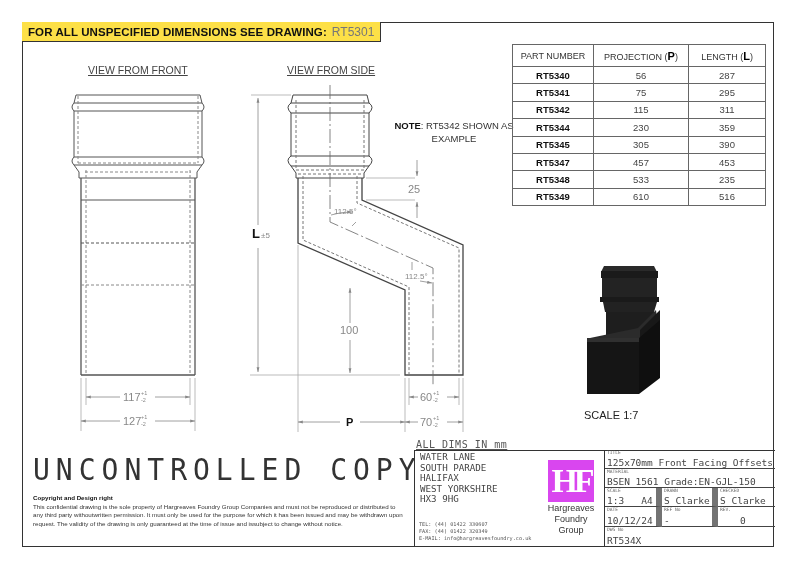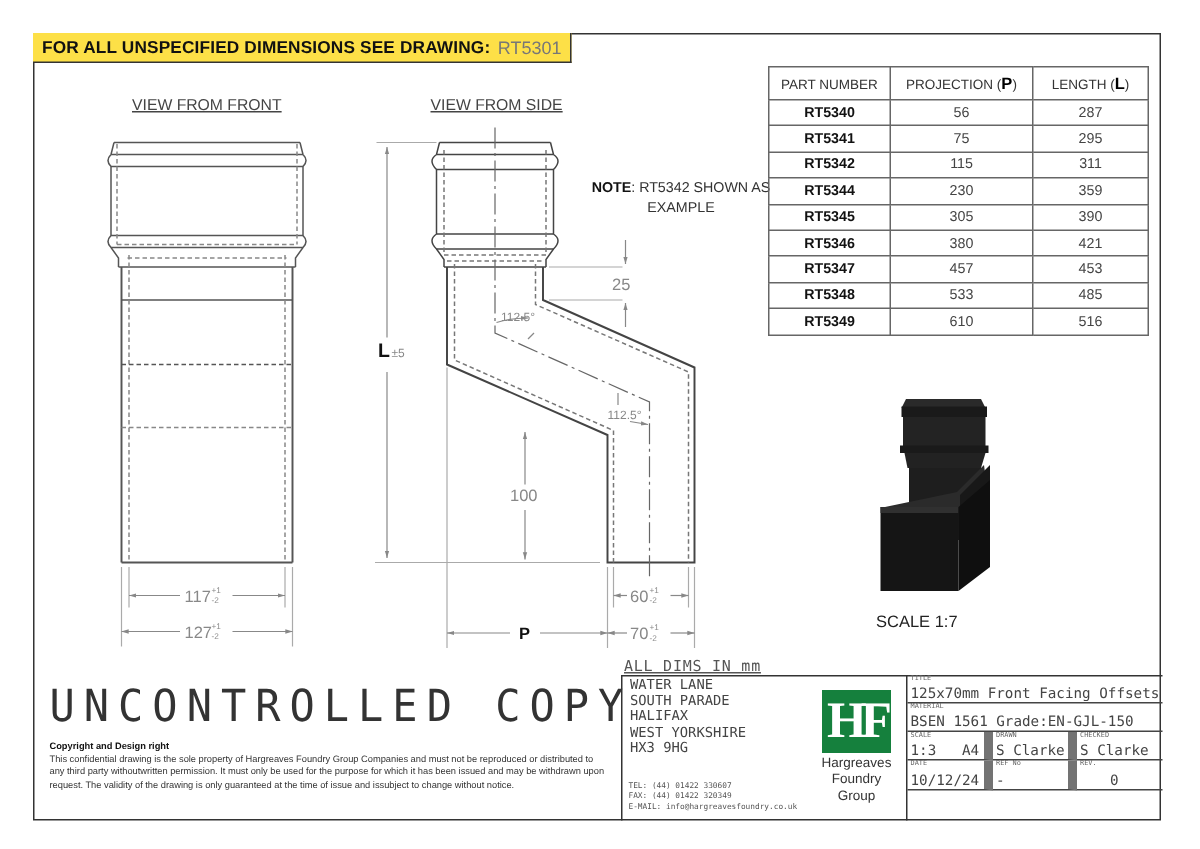--- a/index.html
+++ b/index.html
@@ -19,21 +19,21 @@
   table.parts td.pn { font-weight:bold; color:#111; }
   table.parts th b { font-size:11px; color:#000; }
   .scale { position:absolute; left:584px; top:409px; font-family:"Liberation Sans", sans-serif; font-weight:normal; font-size:11px; color:#222; }
   .uncontrolled { position:absolute; left:33px; top:454px; font-family:"DejaVu Sans Mono", monospace; font-size:28px; letter-spacing:6px; color:#333; font-weight:normal; transform:scaleY(1.05); }
   .copy { position:absolute; left:33px; top:494px; width:370px; font-family:"Liberation Sans", sans-serif; font-size:6.2px; line-height:8.6px; color:#333; }
   .copy .ct { font-weight:bold; color:#111; }
   .alldims { position:absolute; left:416px; top:439px; font-family:"DejaVu Sans Mono", monospace; font-size:10px; color:#555; letter-spacing:0.5px; text-decoration:underline; }
   .tb { position:absolute; left:414px; top:450px; width:361px; height:97px; border:1.5px solid #333; box-sizing:border-box; border-right:none; border-bottom:none; }
   .addr { position:absolute; left:420px; top:452px; font-family:"DejaVu Sans Mono", monospace; font-size:9.2px; line-height:10.6px; color:#444; }
   .contact { position:absolute; left:419px; top:521px; font-family:"DejaVu Sans Mono", monospace; font-size:5.2px; line-height:7px; color:#555; }
-  .logo { position:absolute; left:548px; top:460px; width:46px; height:42px; background:#15803d; display:flex; align-items:center; justify-content:center; }
+  .logo { position:absolute; left:548px; top:460px; width:46px; height:42px; background:#d946ef; display:flex; align-items:center; justify-content:center; }
   .logo span { font-family:"Liberation Serif", serif; font-weight:bold; font-size:34px; color:#fff; letter-spacing:-4px; line-height:1; }
   .company { position:absolute; left:536px; top:503px; width:70px; text-align:center; font-family:"Liberation Sans", sans-serif; font-size:9px; line-height:11px; color:#333; }
   .grid { position:absolute; left:604px; top:450px; width:171px; height:97px; border-left:1.5px solid #333; box-sizing:border-box; }
   .cell { position:absolute; box-sizing:border-box; border-bottom:1px solid #444; }
   .cell .k { position:absolute; left:2px; top:0px; font-family:"DejaVu Sans Mono", monospace; font-size:4.6px; color:#666; }
   .cell .v { position:absolute; left:2px; bottom:0px; font-family:"DejaVu Sans Mono", monospace; font-size:9.5px; color:#444; white-space:nowrap; }
   .vr { border-right:6px solid #737373; }
 </style>
 </head>
 <body>
@@ -208,33 +208,28 @@
         <td class="pn">RT5344</td>
         <td>230</td>
         <td>359</td>
       </tr>
     <tr>
         <td class="pn">RT5345</td>
         <td>305</td>
         <td>390</td>
       </tr>
     <tr>
-        <td class="pn">RT5346</td>
-        <td>380</td>
-        <td>421</td>
-      </tr>
-    <tr>
         <td class="pn">RT5347</td>
         <td>457</td>
         <td>453</td>
       </tr>
     <tr>
         <td class="pn">RT5348</td>
         <td>533</td>
-        <td>485</td>
+        <td>235</td>
       </tr>
     <tr>
         <td class="pn">RT5349</td>
         <td>610</td>
         <td>516</td>
       </tr>
   </tbody>
 </table>
 
 <div class="scale">SCALE 1:7</div>
@@ -298,13 +293,17 @@
       <span class="v">10/12/24</span>
   </div>
   <div class="cell vr" style="left:57px;top:57px;width:56px;height:20px;">
     <span class="k">REF No</span>
       <span class="v">-</span>
   </div>
   <div class="cell" style="left:113px;top:57px;width:57px;height:20px;">
     <span class="k">REV.</span>
       <span class="v" style="left:22px">0</span>
   </div>
+  <div class="cell" style="left:0;top:77px;width:170px;height:19px;border-bottom:none;">
+    <span class="k">DWG No</span>
+      <span class="v">RT534X</span>
+  </div>
 </div>
 
 </body></html>

